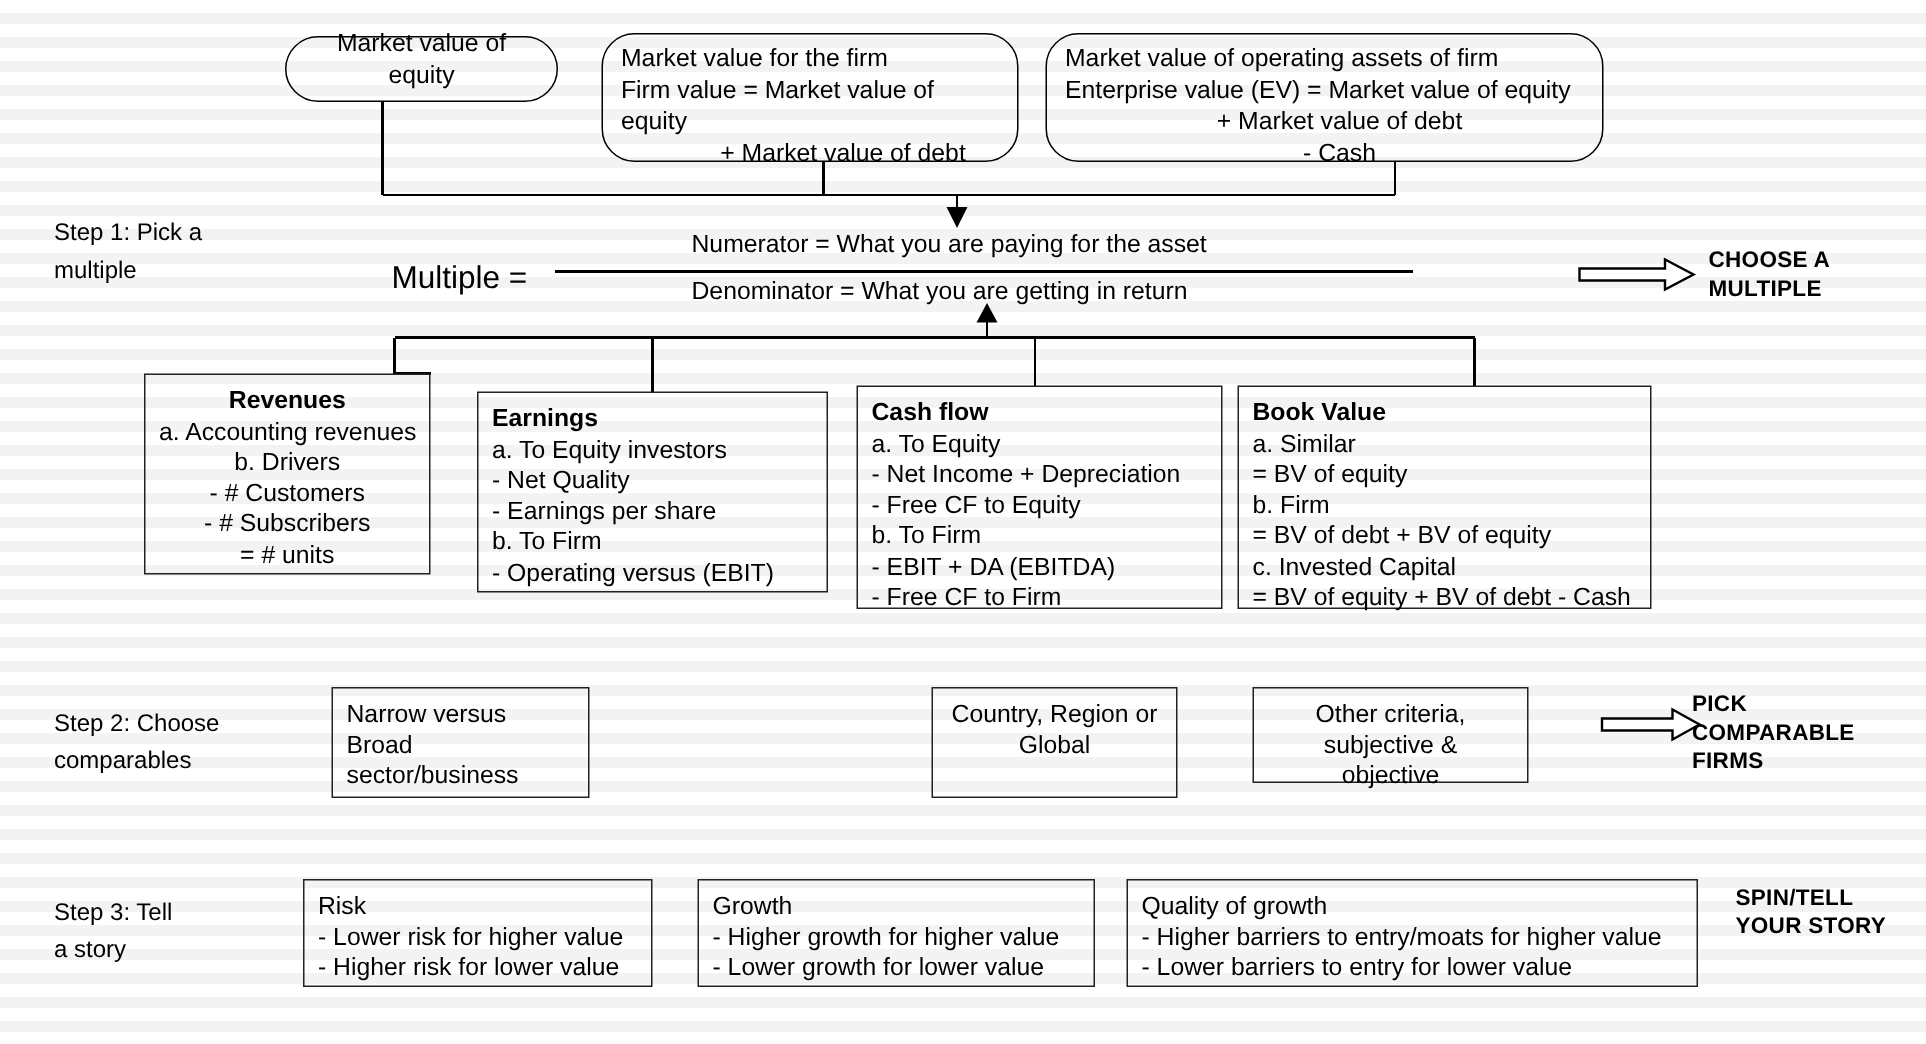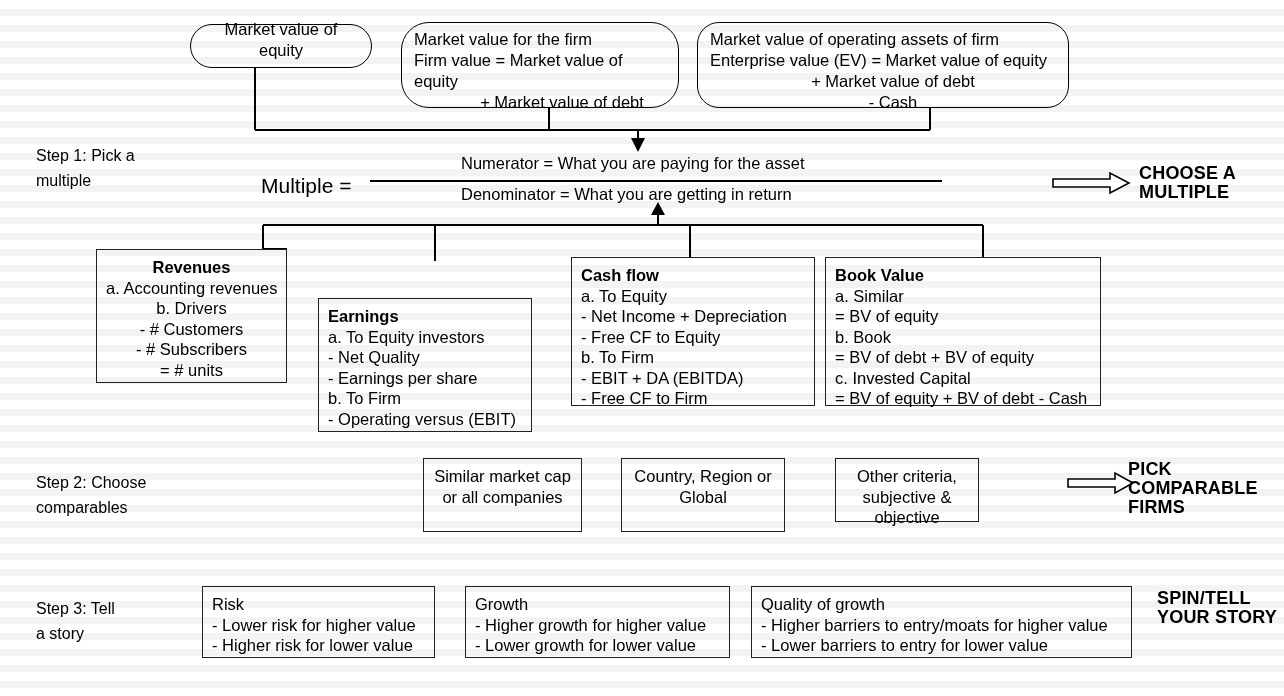--- a/index.html
+++ b/index.html
@@ -45,21 +45,21 @@
   .ctr{text-align:center;}
   .lft{text-align:left;}
   .step-label{
     position:absolute;
     font-size:16px;
     line-height:25px;
     white-space:pre-line;
   }
   .outcome{
     position:absolute;
-    font-size:18px;
+    font-size:15px;
     font-weight:bold;
     line-height:19px;
     letter-spacing:.2px;
     white-space:pre-line;
   }
   .mult-label{
     position:absolute;
     font-size:21px;
   }
   .frac-txt{
@@ -74,21 +74,21 @@
 </style>
 </head>
 <body>
 
 <div id="canvas">
 
   <div class="rbox one-line ctr" style="left:190px;top:24px;width:182px;height:44px;">
     <div>Market value of equity</div>
   </div>
 
-  <div class="rbox" style="left:401px;top:22px;width:278px;height:86px;border-radius:28px;">
+  <div class="rbox" style="left:401px;top:22px;width:278px;height:86px;">
     <div class="lft">Market value for the firm</div>
     <div class="lft">Firm value = Market value of equity</div>
     <div class="ctr" style="padding-left:44px;">+ Market value of debt</div>
   </div>
 
   <div class="rbox" style="left:697px;top:22px;width:372px;height:86px;">
     <div class="lft">Market value of operating assets of firm</div>
     <div class="lft">Enterprise value (EV) = Market value of equity</div>
     <div class="ctr" style="padding-left:20px;">+ Market value of debt</div>
     <div class="ctr" style="padding-left:20px;">- Cash</div>
@@ -147,21 +147,21 @@
     <div class="ttl">Revenues</div>
     <div class="bx-lines">
       <div>a. Accounting revenues</div>
       <div>b. Drivers</div>
       <div>- # Customers</div>
       <div>- # Subscribers</div>
       <div>= # units</div>
     </div>
   </div>
 
-  <div class="sbox pad lft" style="left:318px;top:261px;width:214px;height:134px;margin-top:37px;">
+  <div class="sbox pad lft" style="left:318px;top:261px;width:234px;height:134px;">
     <div class="ttl">Earnings</div>
     <div class="bx-lines">
       <div>a. To Equity investors</div>
       <div> - Net Quality</div>
       <div> - Earnings per share</div>
       <div>b. To Firm</div>
       <div> - Operating versus (EBIT)</div>
     </div>
   </div>
 
@@ -175,42 +175,42 @@
       <div>- EBIT + DA (EBITDA)</div>
       <div>- Free CF to Firm</div>
     </div>
   </div>
 
   <div class="sbox pad lft" style="left:825px;top:257px;width:276px;height:149px;">
     <div class="ttl">Book Value</div>
     <div class="bx-lines">
       <div>a. Similar</div>
       <div>= BV of equity</div>
-      <div>b. Book</div>
+      <div>b. Firm</div>
       <div>= BV of debt + BV of equity</div>
       <div>c. Invested Capital</div>
       <div>= BV of equity + BV of debt - Cash</div>
     </div>
   </div>
 
   <div class="step-label" style="left:36px;top:470px;width:220px;">Step 2: Choose
 comparables</div>
 
-
-  <div class="sbox pad ctr" style="left:423px;top:458px;width:159px;height:74px;">
-    <div>Similar market cap</div>
-    <div>or all companies</div>
-  </div>
+  <div class="sbox pad lft" style="left:221px;top:458px;width:172px;height:74px;">
+    <div>Narrow versus Broad</div>
+    <div>sector/business</div>
+  </div>
+
 
   <div class="sbox pad ctr" style="left:621px;top:458px;width:164px;height:74px;">
     <div>Country, Region or</div>
     <div>Global</div>
   </div>
 
-  <div class="sbox pad ctr" style="left:835px;top:458px;width:144px;height:64px;">
+  <div class="sbox pad ctr" style="left:835px;top:458px;width:184px;height:64px;">
     <div>Other criteria,</div>
     <div>subjective &amp;</div>
     <div>objective</div>
   </div>
 
   <div class="outcome" style="left:1128px;top:460px;">PICK
 COMPARABLE
 FIRMS</div>
 
   <div class="step-label" style="left:36px;top:596px;width:200px;">Step 3: Tell

